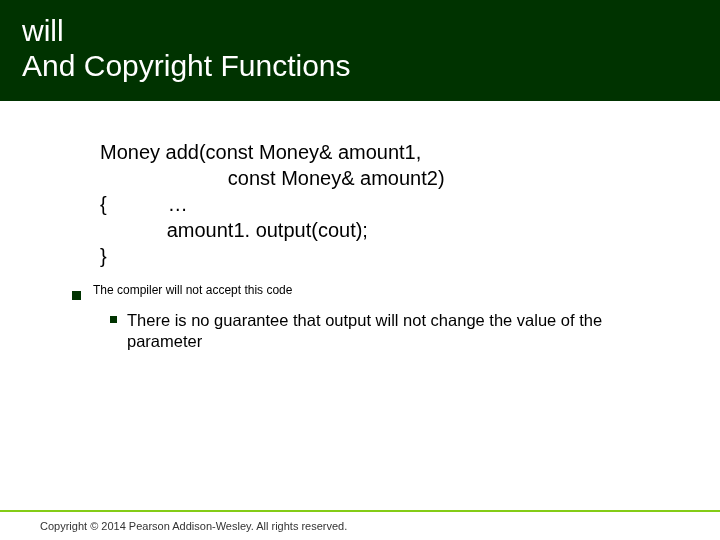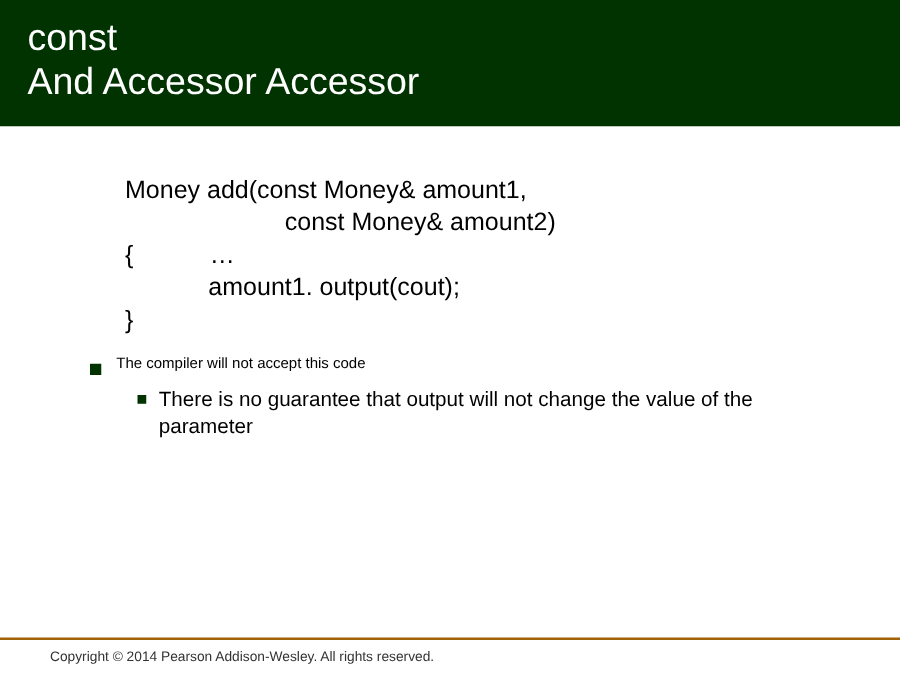--- a/index.html
+++ b/index.html
@@ -31,37 +31,37 @@
   .bullet2 { display: flex; margin-left: 32px; margin-top: 10px; margin-bottom: 8px; font-size: 12px; }
   .bullet2 .sq { width: 9px; height: 9px; background: #003300; margin-top: 8px; margin-right: 12px; flex: 0 0 auto; }
   .bullet2 .txt { flex: 1; line-height: 1.25; }
   .bullet3 { display: flex; margin-left: 70px; margin-top: 10px; font-size: 16.5px; }
   .bullet3 .sq { width: 7px; height: 7px; background: #003300; margin-top: 6px; margin-right: 10px; flex: 0 0 auto; }
   .bullet3 .txt { flex: 1; line-height: 1.25; }
   .footer {
     position: absolute;
     left: 0; right: 0; bottom: 0;
     height: 30px;
-    border-top: 2px solid #a16207;
+    border-top: 2px solid #84cc16;
     display: flex;
     align-items: center;
     justify-content: space-between;
     padding: 0 18px 0 40px;
     font-size: 11px;
     color: #333;
   }
   .footer .right { font-size: 15px; font-weight: 700; color: #000; margin-top: 42px; }
 </style>
 </head>
 <body>
 <div class="slide">
 
   <div class="title-bar">
-    <div>const</div>
-    <div>And Accessor Accessor</div>
+    <div>will</div>
+    <div>And Copyright Functions</div>
   </div>
 
   <div class="body">
 
 
     <div class="code-block">Money add(const Money&amp; amount1,
                        const Money&amp; amount2)
 {           …
             amount1. output(cout);
 }</div>

